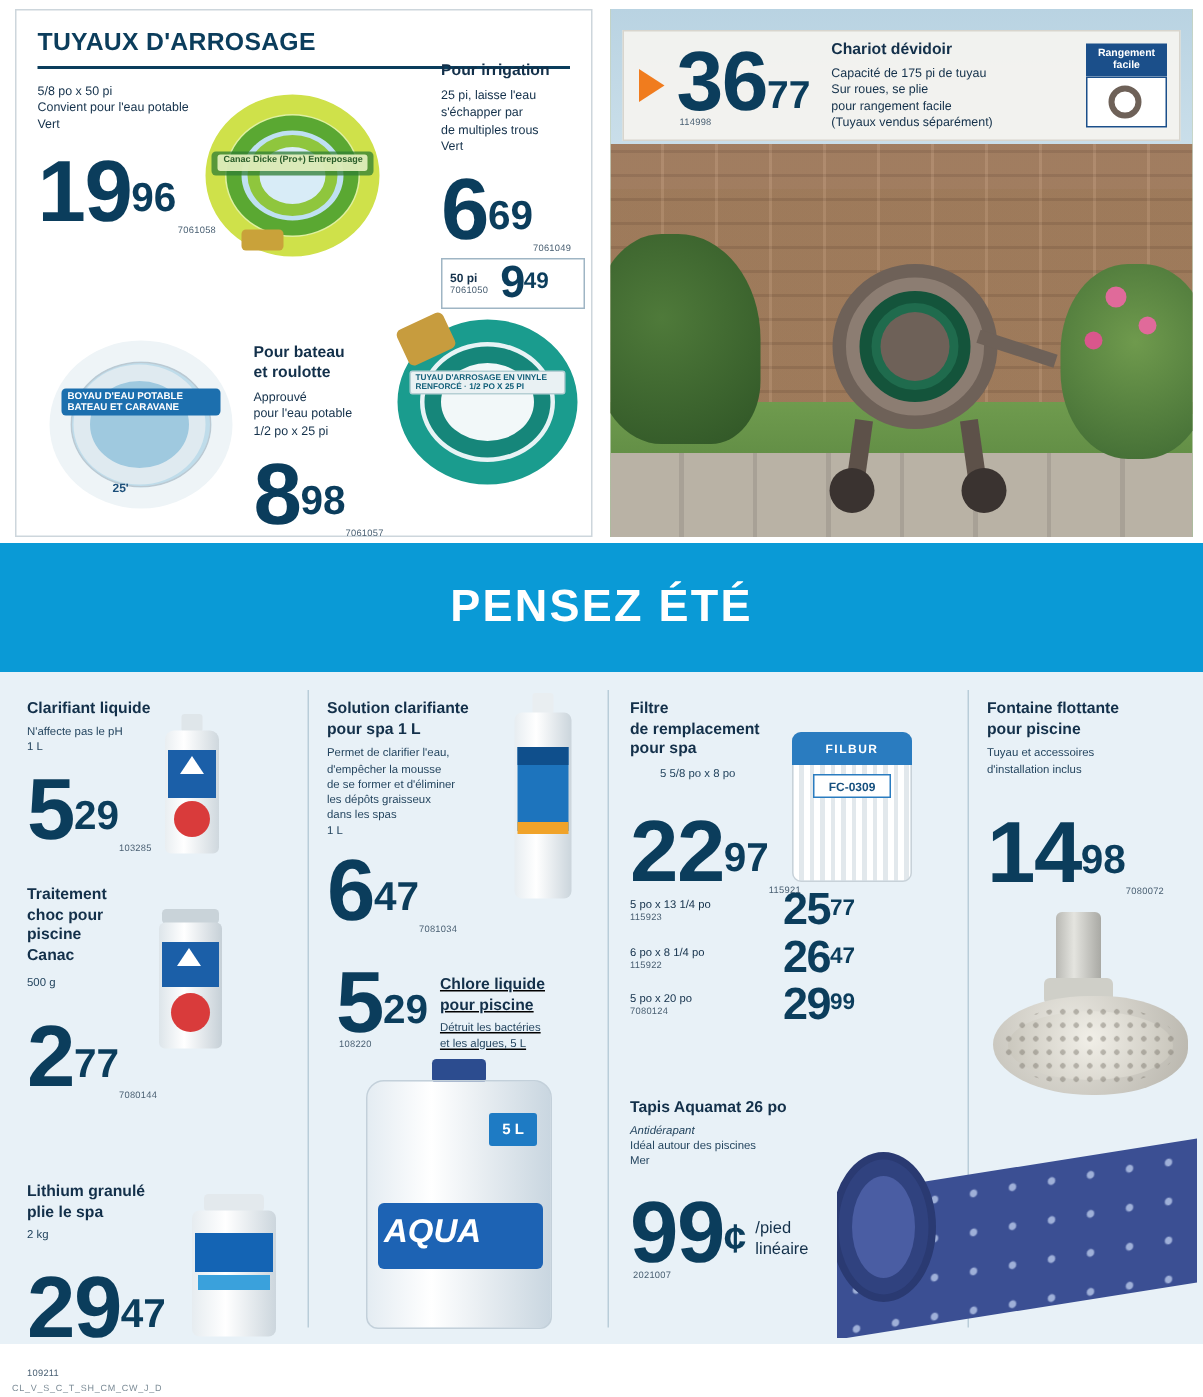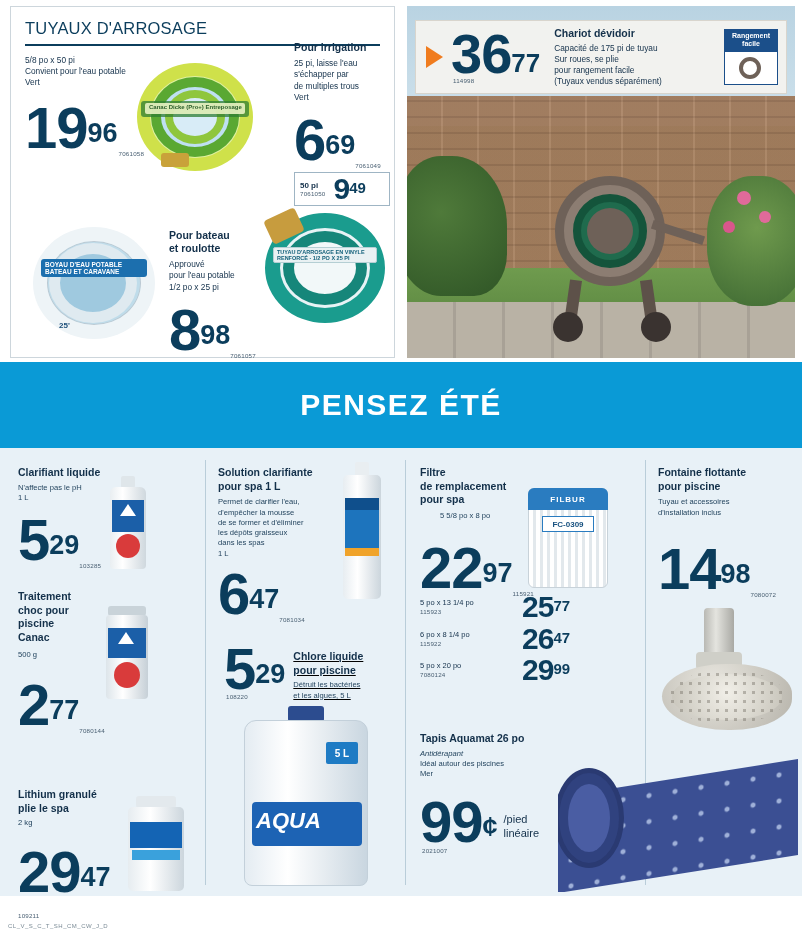--- a/index.html
+++ b/index.html
@@ -9,21 +9,21 @@
     background: #ffffff;
     position: relative;
     overflow: hidden;
   }
   .page { position: relative; width: 802px; height: 931px; background:#fff; }
   .hose-panel {
     position:absolute; left:10px; top:6px; width:385px; height:352px;
     background:#ffffff; border:1px solid #cdd6dc;
   }
   .hose-title {
-    font-size:16.5px; font-weight:normal; color:#0b3d5c; letter-spacing:0.2px;
+    font-size:16.5px; font-weight:bold; color:#0b3d5c; letter-spacing:0.2px;
     padding:12px 0 0 14px;
   }
   .rule { height:2px; background:#0b3d5c; margin:6px 14px 0 14px; }
 
   .desc { font-size:8.3px; color:#13304a; line-height:1.35; }
   .hdr-sm { font-size:10.5px; font-weight:bold; color:#13304a; line-height:1.25; }
 
   
   .price { color:#0b3d5c; font-weight:bold; display:inline-block; line-height:0.85; }
   .price .int { font-size:44px; letter-spacing:-1px; }
@@ -140,21 +140,21 @@
       <div style="margin-top:12px;">
         <span class="price big"><span class="int">8</span><span class="cents">98</span></span><span class="sku" style="position:relative;top:8px;">7061057</span>
       </div>
     </div>
 
     <div style="position:absolute;left:20px;top:218px;width:130px;height:118px;">
       <div class="hose-coil" style="left:2px;top:2px;width:122px;height:112px;border:14px solid #eef4f7;background:#bfdcea;box-shadow:0 0 0 1px #bcc9d2 inset;"></div>
       <div class="hose-coil" style="left:18px;top:18px;width:88px;height:80px;border:11px solid #dfeaf0;background:#9fc9df;"></div>
       <div style="position:absolute;left:10px;top:34px;width:106px;height:18px;background:#1c6fae;border-radius:3px;"></div>
       <div style="position:absolute;left:14px;top:36px;font-size:6.5px;color:#fff;font-weight:bold;line-height:1.1;">BOYAU D'EAU POTABLE<br>BATEAU ET CARAVANE</div>
-      <div style="position:absolute;left:28px;top:96px;font-size:8px;color:#1c4f7a;font-weight:bold;text-align:right;">25'</div>
+      <div style="position:absolute;left:44px;top:96px;font-size:8px;color:#1c4f7a;font-weight:bold;text-align:right;">25'</div>
     </div>
 
     <div style="position:absolute;left:250px;top:200px;width:132px;height:120px;">
       <div class="hose-coil" style="left:4px;top:6px;width:120px;height:110px;border:15px solid #1a9c8e;background:#e7f3f5;"></div>
       <div class="hose-coil" style="left:22px;top:24px;width:84px;height:74px;border:11px solid #16867a;background:#f2f8f9;"></div>
       <div style="position:absolute;left:12px;top:40px;width:104px;height:16px;background:#e9f1f3;border:1px solid #b5cfd4;border-radius:2px;"></div>
       <div style="position:absolute;left:16px;top:42px;font-size:5.5px;color:#13607a;font-weight:bold;line-height:1.1;">TUYAU D'ARROSAGE EN VINYLE<br>RENFORCÉ · 1/2 PO X 25 PI</div>
       <div style="position:absolute;left:6px;top:6px;width:34px;height:26px;background:#c79c3e;border-radius:4px;transform:rotate(-25deg);"></div>
     </div>
   </div>

